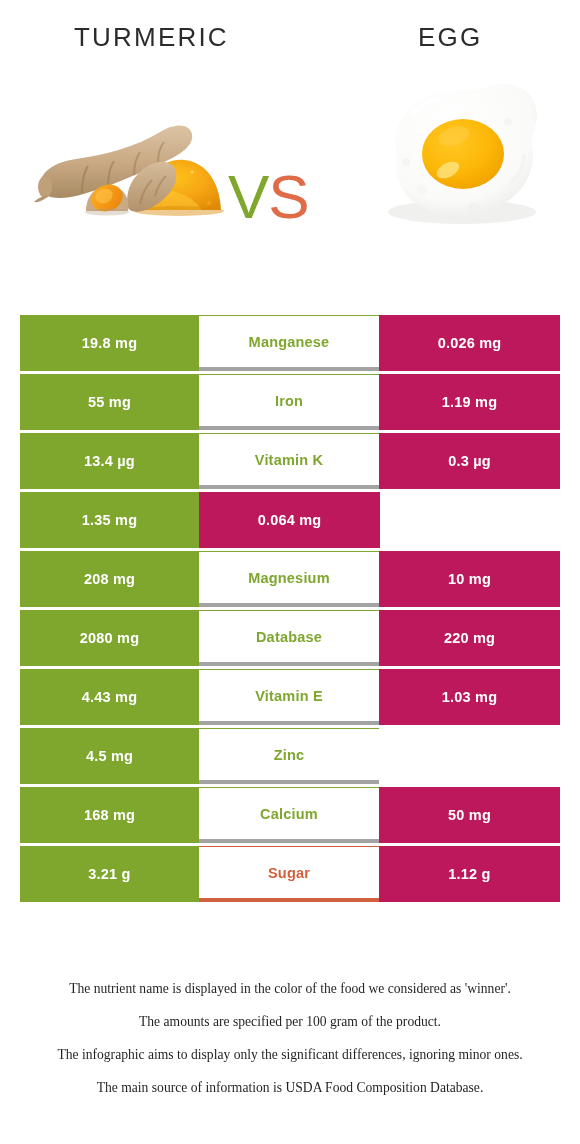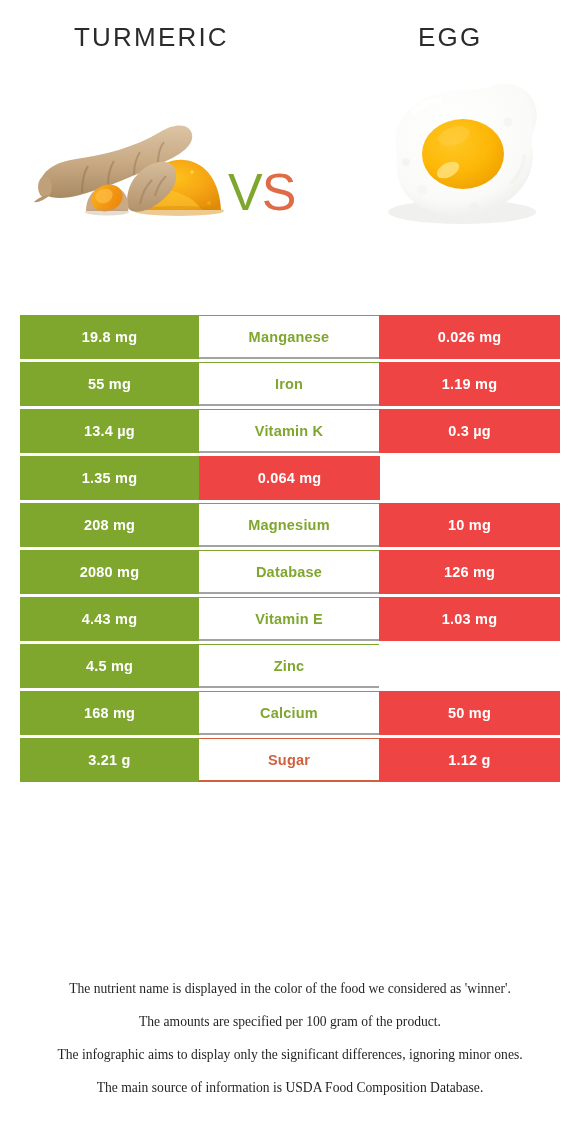--- a/index.html
+++ b/index.html
@@ -43,21 +43,21 @@
     position: absolute;
     top: 0;
   }
   .hero-img.left  { left: 24px;  width: 200px; height: 200px; }
   .hero-img.right { left: 362px; width: 200px; height: 200px; }
 
   .vs {
     position: absolute;
     left: 228px;
     top: 104px;
-    font-size: 52px;
+    font-size: 62px;
     font-weight: 400;
     letter-spacing: -1px;
     line-height: 1;
     font-family: "Liberation Sans", sans-serif;
   }
   .vs .v { color: #7fa72e; }
   .vs .s { color: #df6b47; }
 
   
   svg.art { display: block; }
@@ -65,21 +65,21 @@
   
   .table {
     position: absolute;
     left: 20px;
     top: 315px;
     width: 540px;
   }
   .row {
     display: flex;
     width: 100%;
-    height: 44px;
+    height: 56px;
     margin-bottom: 3px;
   }
   .cell {
     display: flex;
     align-items: center;
     justify-content: center;
     box-sizing: border-box;
     font-size: 14.5px;
     font-weight: 600;
     letter-spacing: .2px;
@@ -87,31 +87,31 @@
   .cell.left {
     width: 179px;
     background: #7fa72e;
     color: #ffffff;
   }
   .cell.mid {
     width: 180px;
     background: #ffffff;
     color: #7fa72e;
     border-top: 1px solid #7fa72e;
-    border-bottom: 2px solid #a3a3a3;
+    border-bottom: 4px solid #a3a3a3;
     font-weight: 600;
   }
   .cell.mid.winner-right {
     color: #d1603f;
     border-top-color: #d1603f;
     border-bottom-color: #d1603f;
   }
   .cell.right {
     width: 181px;
-    background: #ef4444;
+    background: #be185d;
     color: #ffffff;
   }
 
   
   .footnote {
     position: absolute;
     left: 22px;
     top: 966px;
     width: 536px;
     text-align: center;
@@ -254,21 +254,21 @@
       <div class="cell right">0.064 mg</div>
     </div>
     <div class="row">
       <div class="cell left">208 mg</div>
       <div class="cell mid">Magnesium</div>
       <div class="cell right">10 mg</div>
     </div>
     <div class="row">
       <div class="cell left">2080 mg</div>
       <div class="cell mid">Database</div>
-      <div class="cell right">126 mg</div>
+      <div class="cell right">220 mg</div>
     </div>
     <div class="row">
       <div class="cell left">4.43 mg</div>
       <div class="cell mid">Vitamin E</div>
       <div class="cell right">1.03 mg</div>
     </div>
     <div class="row">
       <div class="cell left">4.5 mg</div>
       <div class="cell mid">Zinc</div>
     </div>

